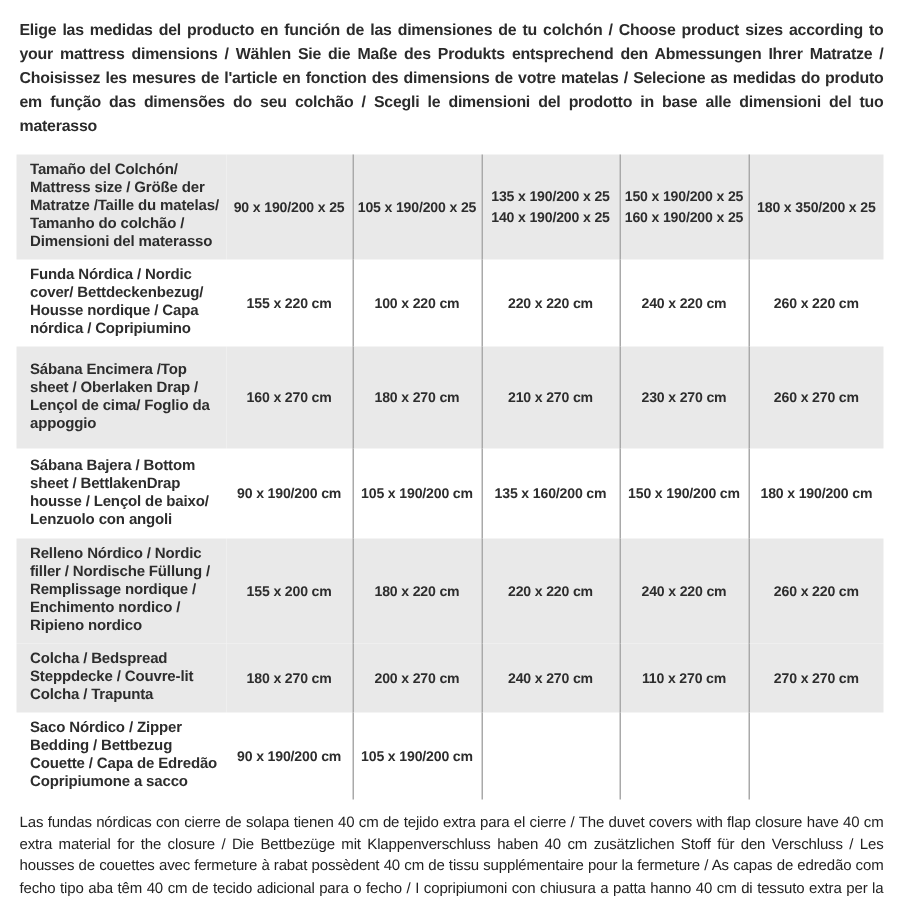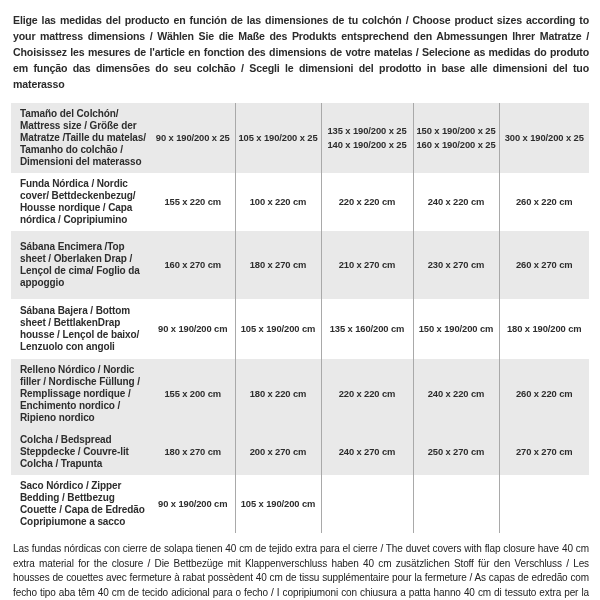--- a/index.html
+++ b/index.html
@@ -95,21 +95,21 @@
     </colgroup>
     <tbody>
       <tr class="r1 shade">
         <td class="label">Tamaño del Colchón/ Mattress size / Größe der Matratze /Taille du matelas/ Tamanho do colchão / Dimensioni del materasso</td>
         <td class="val first">90 x 190/200 x 25</td>
         <td class="val">105 x 190/200 x 25</td>
         <td class="val">135 x 190/200 x 25
 140 x 190/200 x 25</td>
         <td class="val">150 x 190/200 x 25
 160 x 190/200 x 25</td>
-        <td class="val">300 x 190/200 x 25</td>
+        <td class="val">180 x 350/200 x 25</td>
       </tr>
       <tr class="r2">
         <td class="label">Funda Nórdica /  Nordic cover/ Bettdeckenbezug/ Housse nordique / Capa nórdica / Copripiumino</td>
         <td class="val first">155 x 220 cm</td>
         <td class="val">100 x 220 cm</td>
         <td class="val">220 x 220 cm</td>
         <td class="val">240 x 220 cm</td>
         <td class="val">260 x 220 cm</td>
       </tr>
       <tr class="r3 shade">
@@ -134,21 +134,21 @@
         <td class="val">180 x 220 cm</td>
         <td class="val">220 x 220 cm</td>
         <td class="val">240 x 220 cm</td>
         <td class="val">260 x 220 cm</td>
       </tr>
       <tr class="r7 shade">
         <td class="label">Colcha / Bedspread Steppdecke / Couvre-lit Colcha / Trapunta</td>
         <td class="val first">180 x 270 cm</td>
         <td class="val">200 x 270 cm</td>
         <td class="val">240 x 270 cm</td>
-        <td class="val">250 x 270 cm</td>
+        <td class="val">110 x 270 cm</td>
         <td class="val">270 x 270 cm</td>
       </tr>
       <tr class="r8">
         <td class="label">Saco Nórdico / Zipper Bedding / Bettbezug Couette  / Capa de Edredão Copripiumone a sacco</td>
         <td class="val first">90 x 190/200 cm</td>
         <td class="val">105 x 190/200 cm</td>
         <td class="val"></td>
         <td class="val"></td>
         <td class="val"></td>
       </tr>

